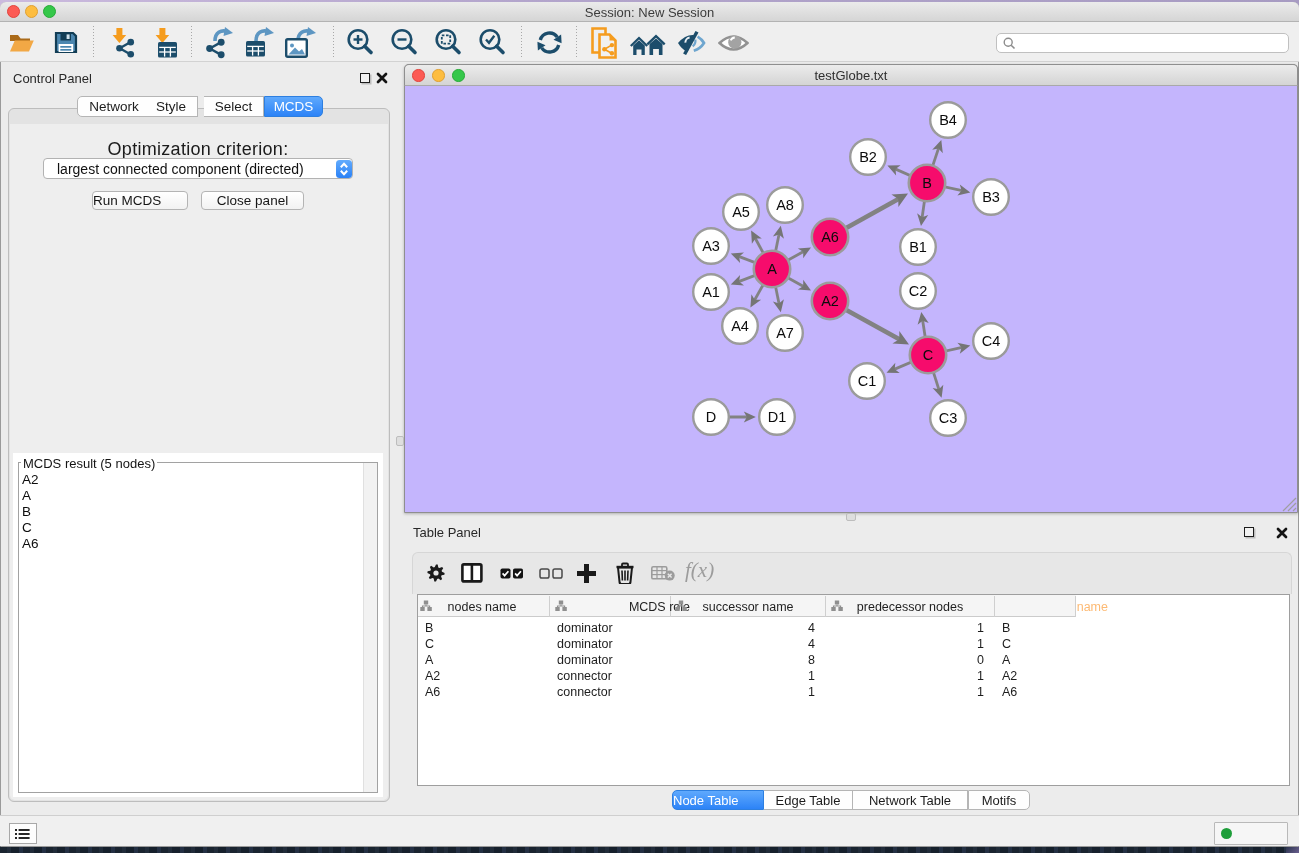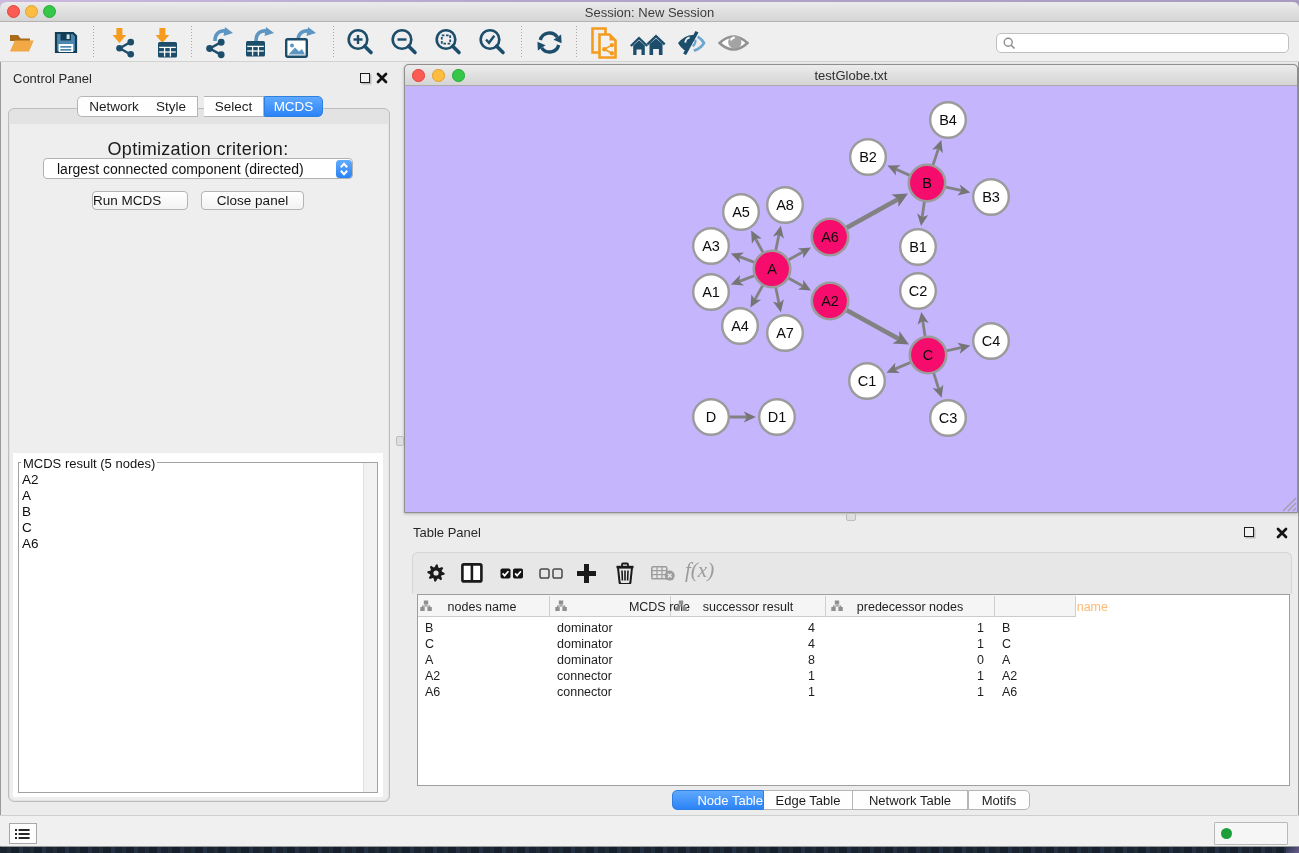--- a/index.html
+++ b/index.html
@@ -372,21 +372,21 @@
     <rect x="7.4" y="7" width="4.4" height="4" fill="#8f8f8f"></rect>
     <path d="M6 4.5 V6 M2.5 7 V6 H9.6 V7" fill="none" stroke="#8f8f8f" stroke-width="1.1"></path>
   </svg>
 <div class="txt" style="left:530px;top:600px;width:160px;text-align:right;font-size:12.5px;color:#1f1f1f">MCDS role</div>
 <svg class="abs" style="left:675px;top:600px" width="12" height="12" viewBox="0 0 12 12">
     <rect x="3.8" y="0.5" width="4.4" height="4" fill="#8f8f8f"></rect>
     <rect x="0.3" y="7" width="4.4" height="4" fill="#8f8f8f"></rect>
     <rect x="7.4" y="7" width="4.4" height="4" fill="#8f8f8f"></rect>
     <path d="M6 4.5 V6 M2.5 7 V6 H9.6 V7" fill="none" stroke="#8f8f8f" stroke-width="1.1"></path>
   </svg>
-<div class="txt" style="left:668px;top:600px;width:160px;text-align:center;font-size:12.5px;color:#1f1f1f">successor result</div>
+<div class="txt" style="left:668px;top:600px;width:160px;text-align:center;font-size:12.5px;color:#1f1f1f">successor name</div>
 <svg class="abs" style="left:831px;top:600px" width="12" height="12" viewBox="0 0 12 12">
     <rect x="3.8" y="0.5" width="4.4" height="4" fill="#8f8f8f"></rect>
     <rect x="0.3" y="7" width="4.4" height="4" fill="#8f8f8f"></rect>
     <rect x="7.4" y="7" width="4.4" height="4" fill="#8f8f8f"></rect>
     <path d="M6 4.5 V6 M2.5 7 V6 H9.6 V7" fill="none" stroke="#8f8f8f" stroke-width="1.1"></path>
   </svg>
 <div class="txt" style="left:830px;top:600px;width:160px;text-align:center;font-size:12.5px;color:#1f1f1f">predecessor nodes</div>
 <div class="txt" style="left:948px;top:600px;width:160px;text-align:right;font-size:12.5px;color:#fdba74">name</div>
 <div class="txt" style="left:425px;top:621px;font-size:12.5px">B</div>
 <div class="txt" style="left:557px;top:621px;font-size:12.5px">dominator</div>
@@ -406,21 +406,21 @@
 <div class="txt" style="left:425px;top:669px;font-size:12.5px">A2</div>
 <div class="txt" style="left:557px;top:669px;font-size:12.5px">connector</div>
 <div class="txt" style="left:715px;top:669px;width:100px;text-align:right;font-size:12.5px">1</div>
 <div class="txt" style="left:884px;top:669px;width:100px;text-align:right;font-size:12.5px">1</div>
 <div class="txt" style="left:1002px;top:669px;font-size:12.5px">A2</div>
 <div class="txt" style="left:425px;top:685px;font-size:12.5px">A6</div>
 <div class="txt" style="left:557px;top:685px;font-size:12.5px">connector</div>
 <div class="txt" style="left:715px;top:685px;width:100px;text-align:right;font-size:12.5px">1</div>
 <div class="txt" style="left:884px;top:685px;width:100px;text-align:right;font-size:12.5px">1</div>
 <div class="txt" style="left:1002px;top:685px;font-size:12.5px">A6</div>
-<div class="abs" style="left:672px;top:790px;width:92px;height:20px;background:linear-gradient(#5fa9fd,#2c83f7);border:1px solid #2d7fe0;border-radius:5px 0 0 5px;color:#fff;font-size:13px;text-align:right;line-height:19px">Node Table</div>
+<div class="abs" style="left:672px;top:790px;width:92px;height:20px;background:linear-gradient(#5fa9fd,#2c83f7);border:1px solid #2d7fe0;border-radius:5px 0 0 5px;color:#fff;font-size:13px;text-align:left;line-height:19px">Node Table</div>
 <div class="abs" style="left:764px;top:790px;width:89px;height:20px;background:#fefefe;border:1px solid #b5b5b5;border-left:none;border-radius:0;color:#1c1c1c;font-size:13px;text-align:center;line-height:19px">Edge Table</div>
 <div class="abs" style="left:853px;top:790px;width:115px;height:20px;background:#fefefe;border:1px solid #b5b5b5;border-left:none;border-radius:0;color:#1c1c1c;font-size:13px;text-align:center;line-height:19px">Network Table</div>
 <div class="abs" style="left:968px;top:790px;width:62px;height:20px;background:#fefefe;border:1px solid #b5b5b5;border-radius:0 5px 5px 0;color:#1c1c1c;font-size:13px;text-align:center;line-height:19px">Motifs</div>
 <div class="abs" style="left:0;top:815px;width:1299px;height:31px;background:#f0f0f0;border-top:1px solid #cfcfcf"></div>
 <div class="abs" style="left:9px;top:823px;width:28px;height:21px;background:#fdfdfd;border:1px solid #a8a8a8"></div>
 <svg class="abs" style="left:15px;top:828px" width="15" height="12" viewBox="0 0 15 11">
     <g fill="#262626">
       <rect x="0" y="0.5" width="2" height="2"></rect>
       <rect x="0" y="4.5" width="2" height="2"></rect>
       <rect x="0" y="8.5" width="2" height="2"></rect>

